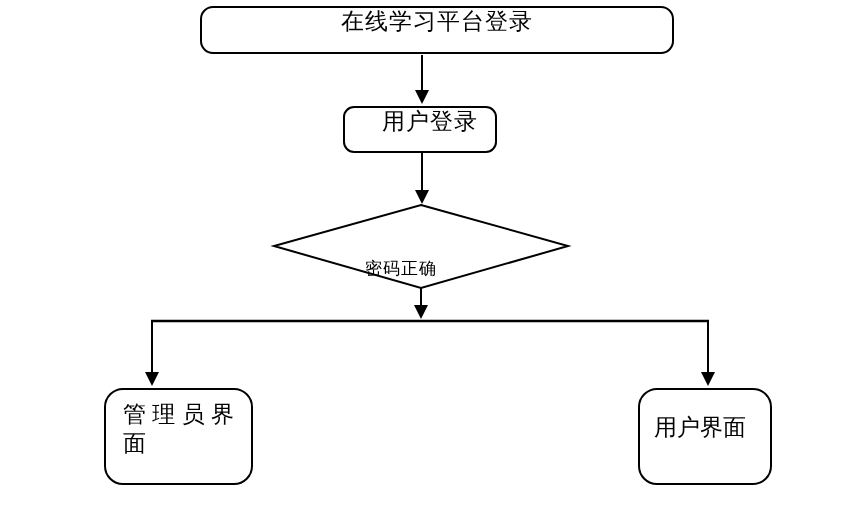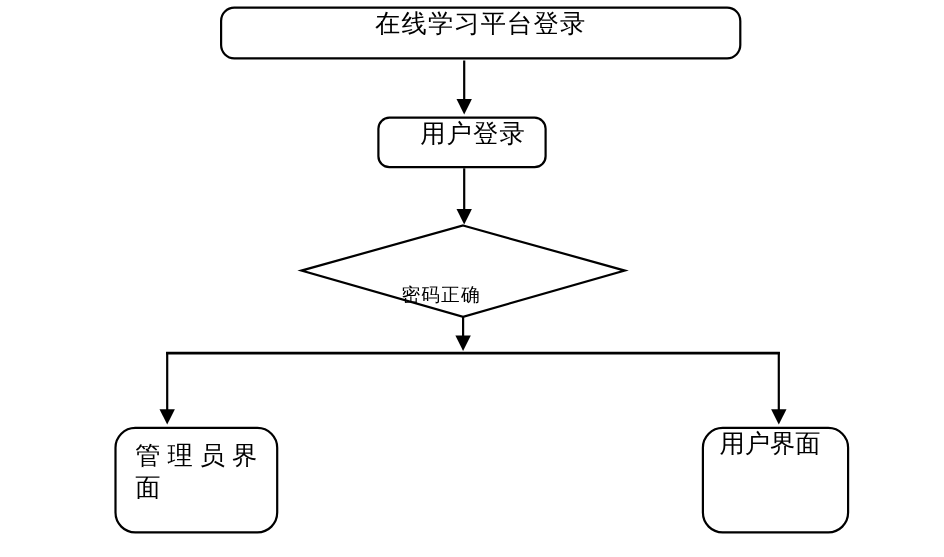--- a/index.html
+++ b/index.html
@@ -67,21 +67,21 @@
     text-justify: inter-character;
     line-height: 29px;
     word-break: break-all;
   }
   .node-user {
     left: 638px;
     top: 388px;
     width: 134px;
     height: 97px;
     border-radius: 19px;
-    padding: 0 0 0 14px;
+    padding: 24px 0 0 14px;
     letter-spacing: 0;
   }
   .diamond-label {
     position: absolute;
     left: 321px;
     top: 231px;
     width: 160px;
     height: 28px;
     line-height: 28px;
     text-align: center;

